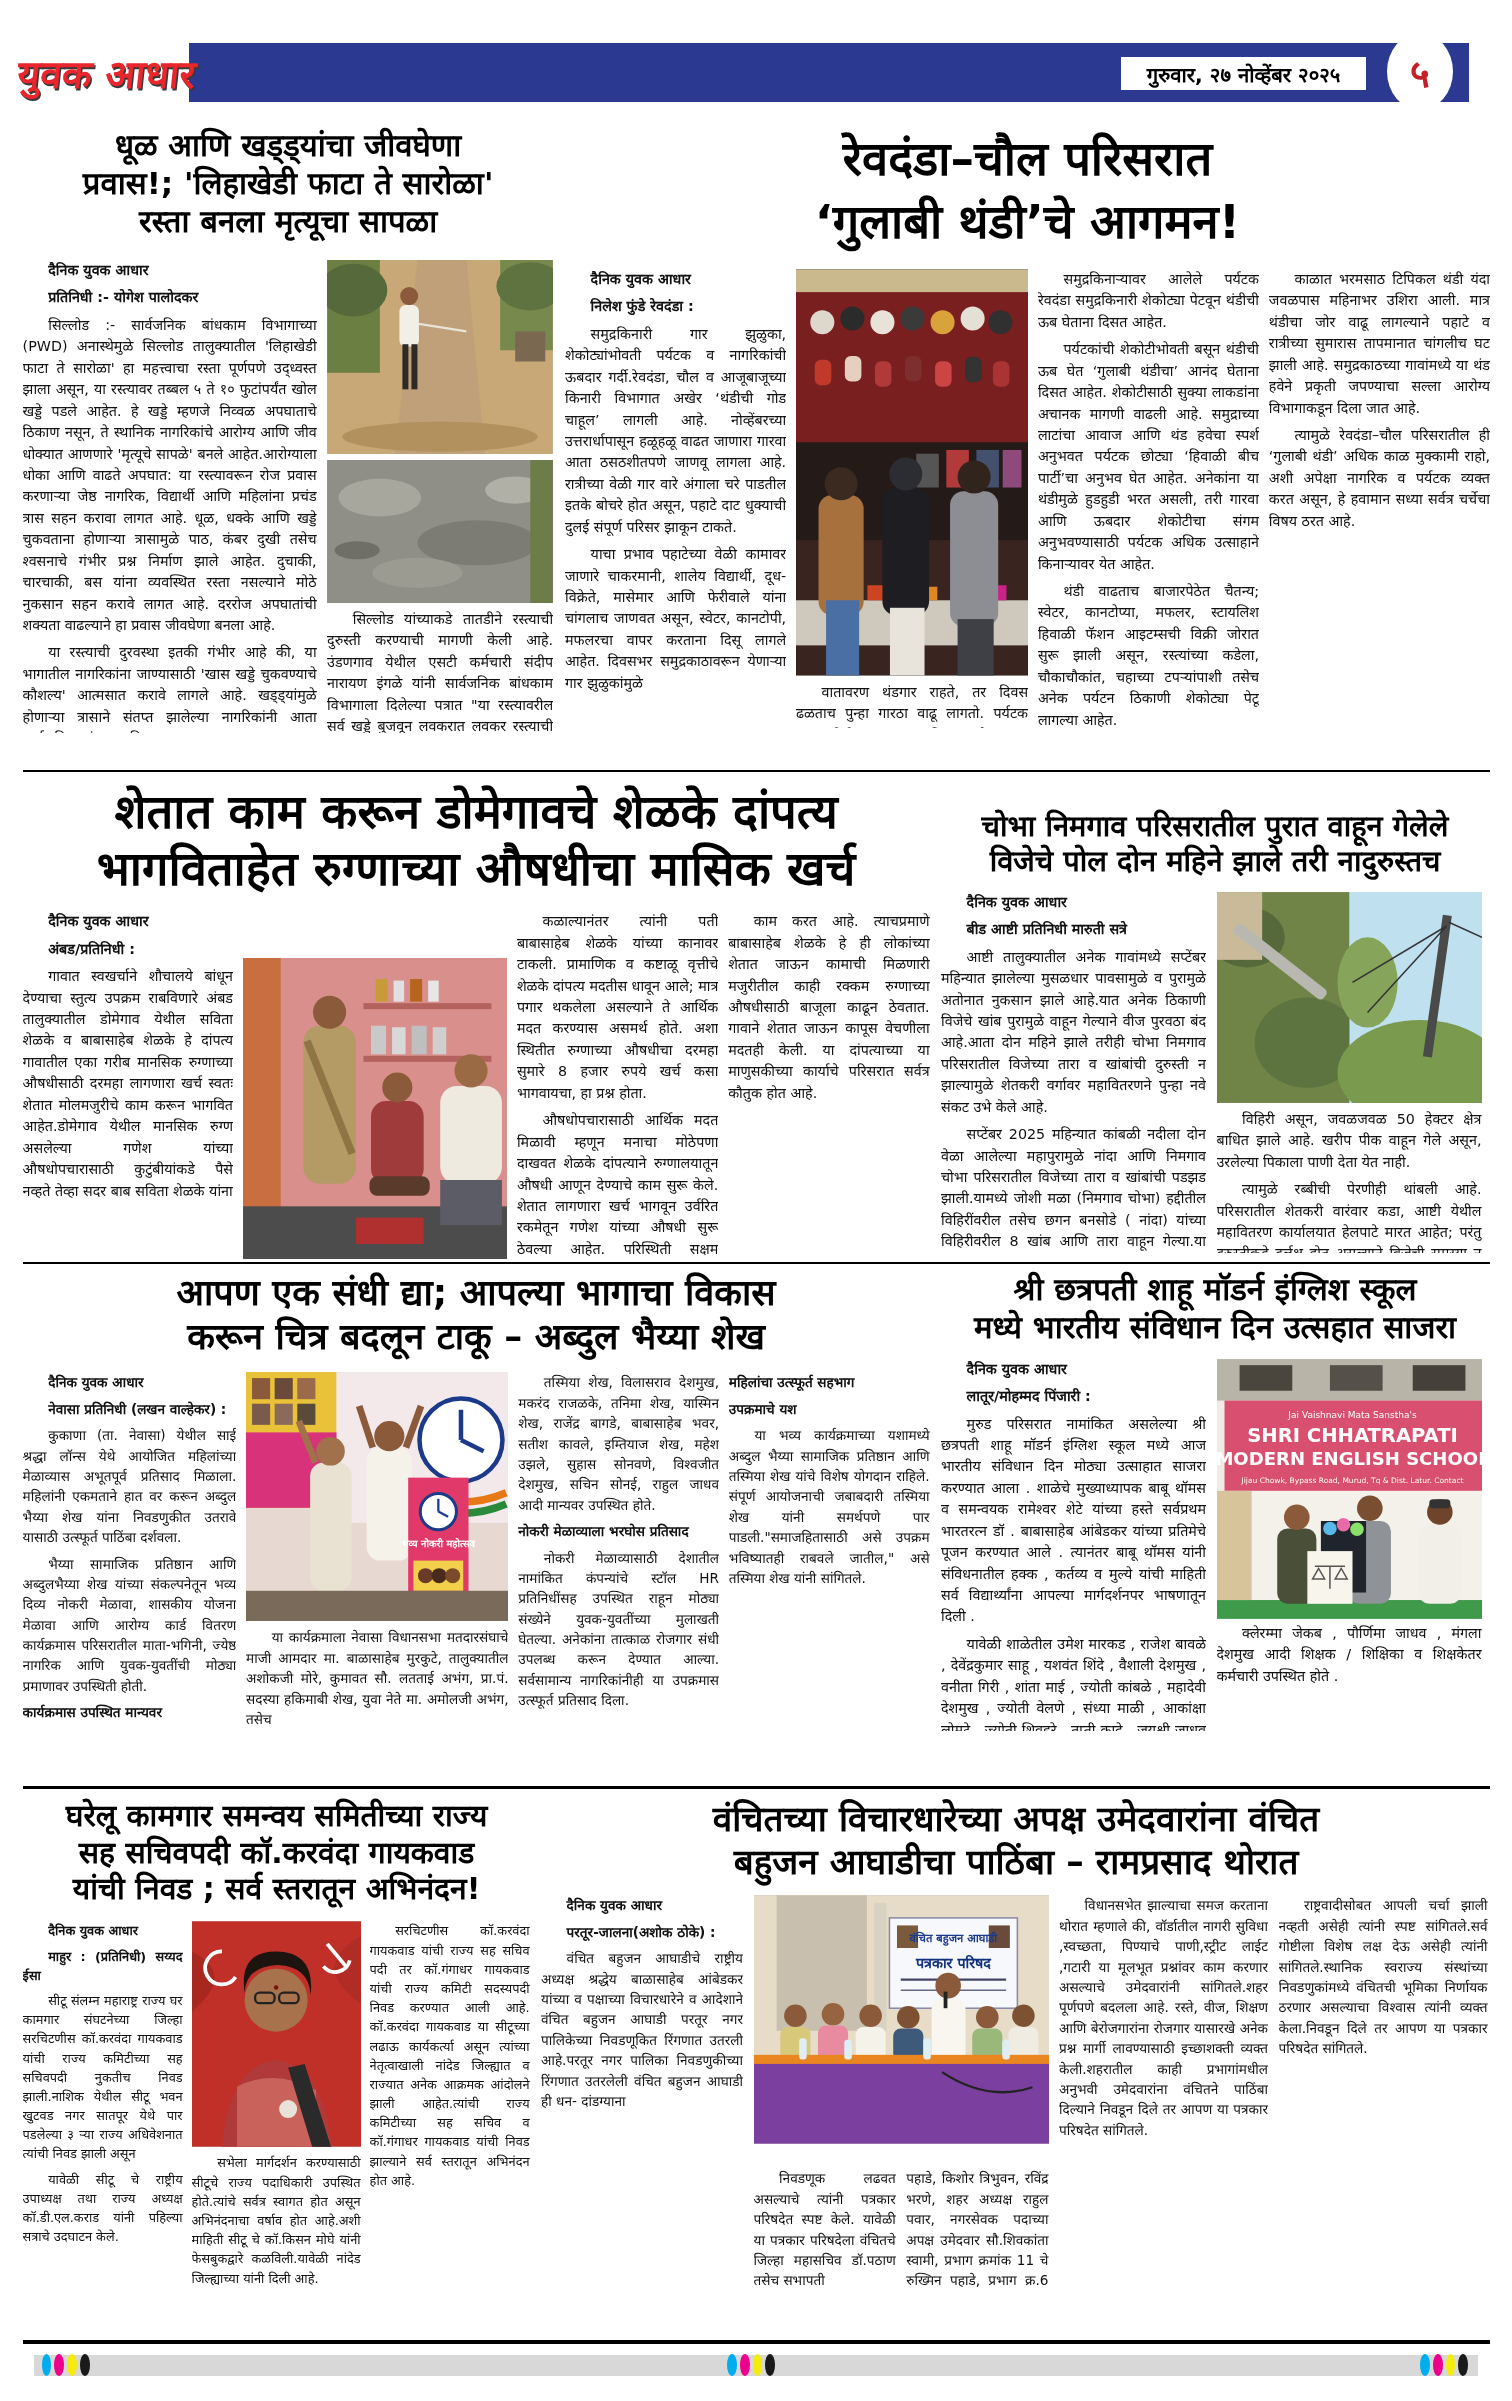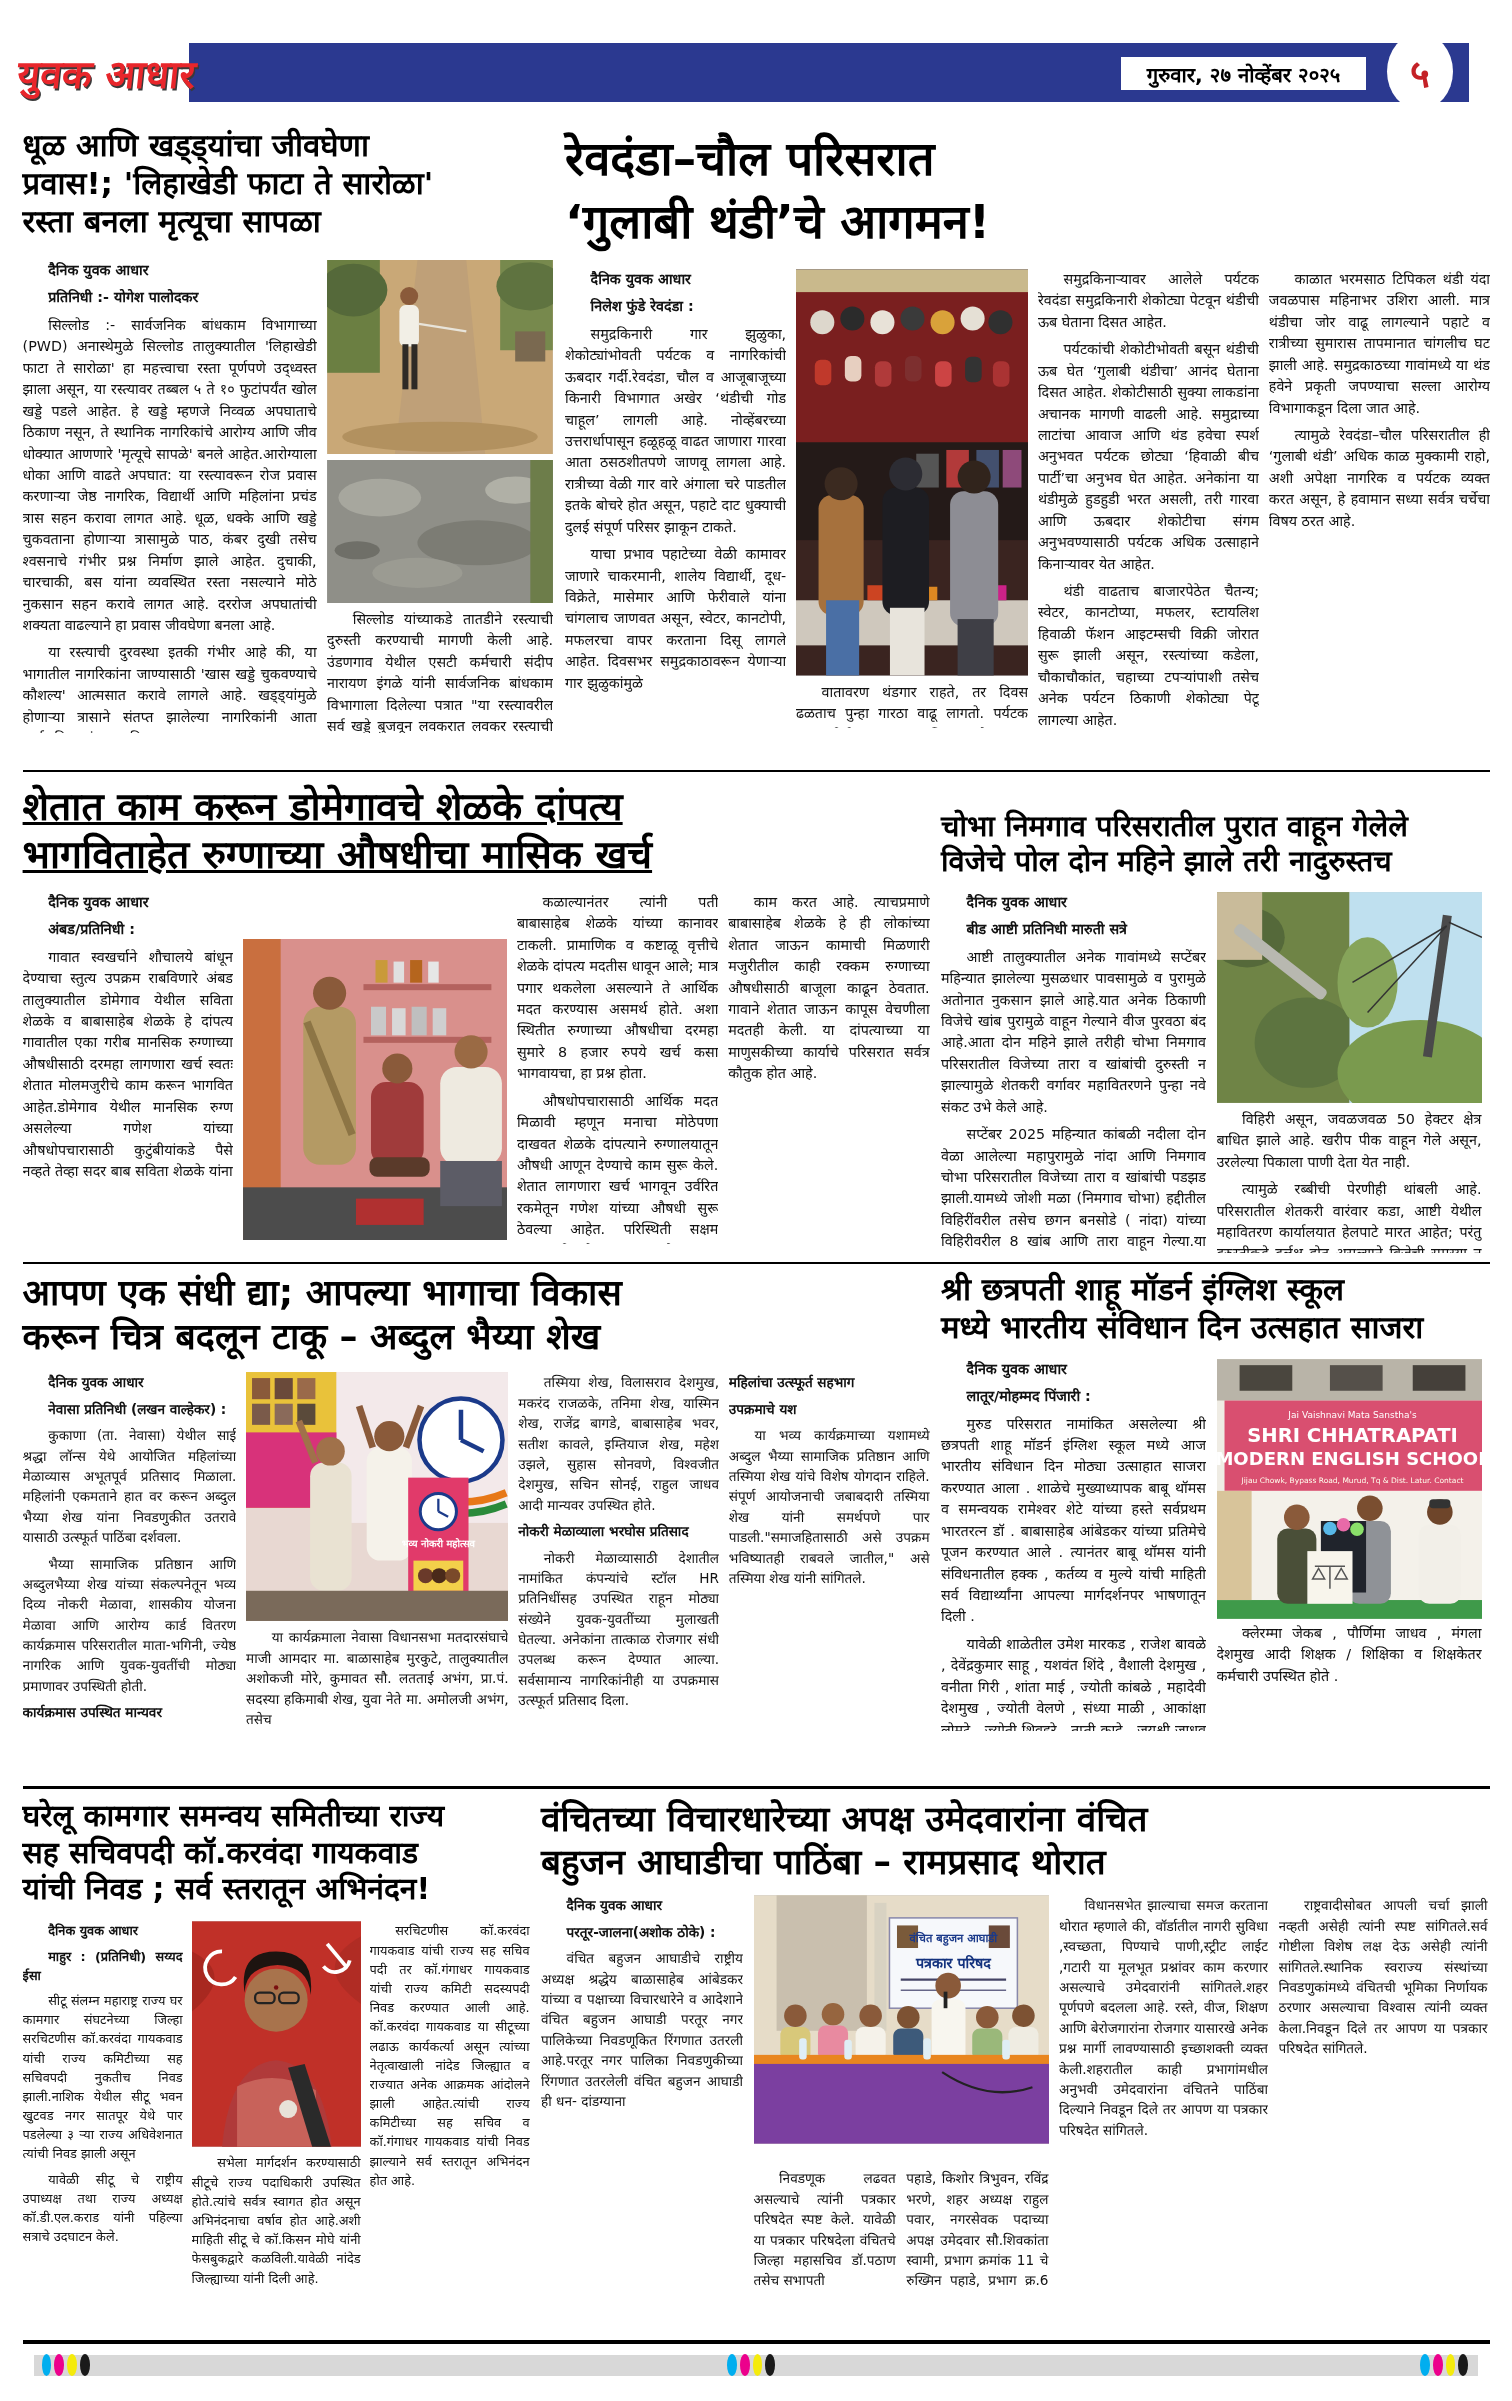--- a/index.html
+++ b/index.html
@@ -11,38 +11,38 @@
              display:flex;align-items:center;justify-content:center;}
   .brand-text{color:#e8262b;font-size:39px;font-weight:900;transform:skewX(-6deg);
               text-shadow:1.5px 1.5px 0 #3a3a3a;white-space:nowrap;}
   .date-pill{position:absolute;left:1121px;top:57px;width:245px;height:33px;background:#fff;
              display:flex;align-items:center;justify-content:center;font-size:20.3px;font-weight:bold;color:#000;}
   .page-circle{position:absolute;left:1387px;top:33px;width:66px;height:77px;background:#fff;
                border-radius:50%;display:flex;align-items:center;justify-content:center;}
   .page-num{color:#c42127;font-size:38px;font-weight:900;}
   
   .art{position:absolute;}
-  .headline{font-weight:900;color:#000;text-align:left;white-space:pre-line;line-height:1.22;
+  .headline{font-weight:900;color:#000;text-align:center;white-space:pre-line;line-height:1.22;
             font-family:"DejaVu Sans","Liberation Sans",sans-serif;}
   .body{display:flex;overflow:hidden;}
   .col{overflow:hidden;}
   .col p{margin:0 0 6px 0;text-align:justify;text-indent:25.6px;line-height:1.5;}
   .agency,.byl{font-weight:bold;text-indent:25.6px;margin:0;line-height:1.5;}
   .subhead{font-weight:bold;text-align:center;margin:3px 0 4.5px 0;text-indent:0 !important;}
   .photo{display:block;background:#ccc;}
   .rule{position:absolute;background:#000;}
   
   .a1{left:22.6px;top:127px;width:531px;height:636px;}
   .a1 .headline{font-size:31px;}
   .a1 .body{margin-top:19.6px;height:473px;gap:10.5px;font-size:14.3px;}
   .a2{left:565px;top:127px;width:925px;height:636px;}
   .a2 .headline{font-size:47px;line-height:1.35;}
   .a2 .body{margin-top:15px;height:459px;gap:9.8px;font-size:14.3px;}
   .a3{left:22.6px;top:783px;width:907px;height:471px;}
-  .a3 .headline{font-size:39px;text-decoration:underline;}
+  .a3 .headline{font-size:47px;}
   .a3 .body{margin-top:13.6px;height:352px;gap:9.8px;font-size:14.3px;}
   .a4{left:941px;top:809px;width:548px;height:471px;}
   .a4 .headline{font-size:29px;}
   .a4 .body{margin-top:12px;height:361px;gap:10.5px;font-size:14.3px;}
   .a5{left:22.6px;top:1271px;width:907px;height:482px;}
   .a5 .headline{font-size:36px;}
   .a5 .body{margin-top:13.6px;height:354px;gap:9.8px;font-size:13.6px;}
   .a6{left:941px;top:1271px;width:548px;height:482px;}
   .a6 .headline{font-size:31px;}
   .a6 .body{margin-top:12px;height:372px;gap:10.5px;font-size:14.3px;}

